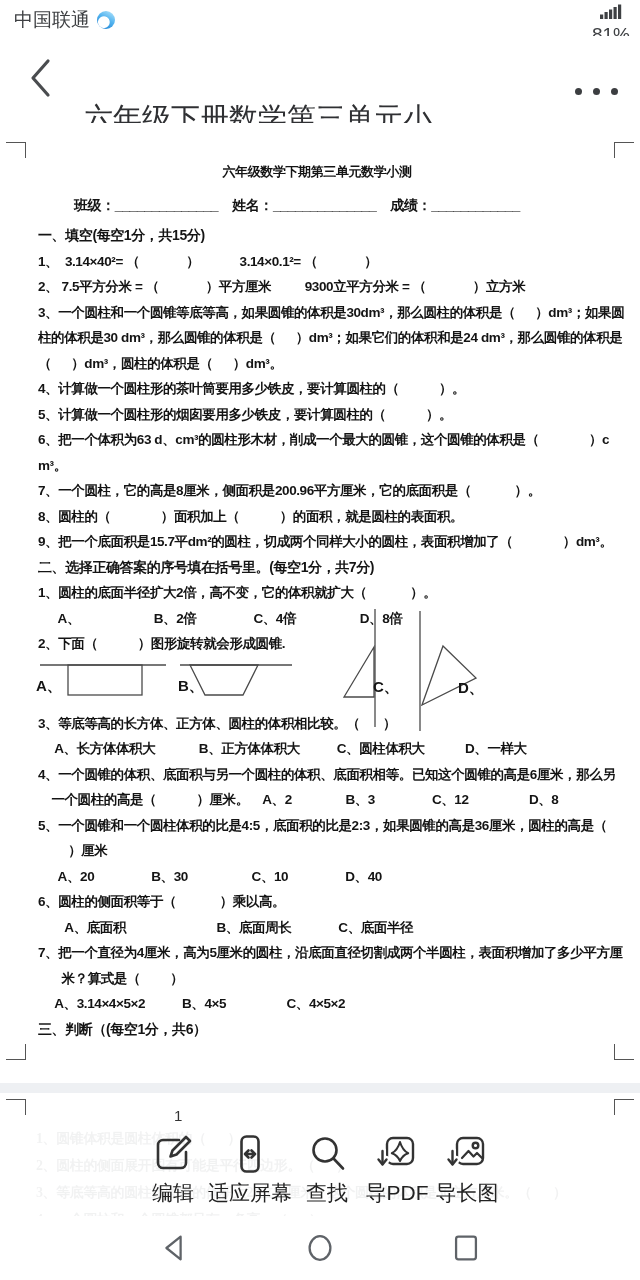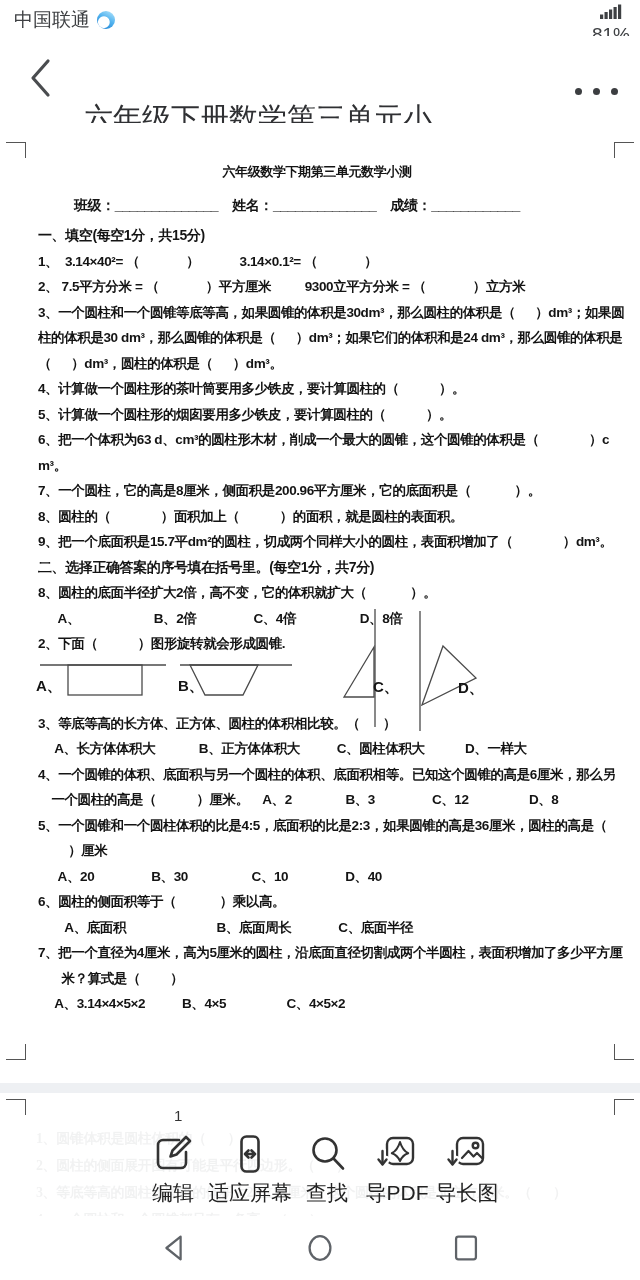--- a/index.html
+++ b/index.html
@@ -146,36 +146,37 @@
         <div class="doc-line st-q">柱的体积是30 dm³，那么圆锥的体积是（      ）dm³；如果它们的体积和是24 dm³，那么圆锥的体积是</div>
         <div class="doc-line st-q">（      ）dm³，圆柱的体积是（      ）dm³。</div>
         <div class="doc-line st-q">4、计算做一个圆柱形的茶叶筒要用多少铁皮，要计算圆柱的（            ）。</div>
         <div class="doc-line st-q">5、计算做一个圆柱形的烟囱要用多少铁皮，要计算圆柱的（            ）。</div>
         <div class="doc-line st-q">6、把一个体积为63 d、cm³的圆柱形木材，削成一个最大的圆锥，这个圆锥的体积是（               ）c</div>
         <div class="doc-line st-q">m³。</div>
         <div class="doc-line st-q">7、一个圆柱，它的高是8厘米，侧面积是200.96平方厘米，它的底面积是（             ）。</div>
         <div class="doc-line st-q">8、圆柱的（               ）面积加上（            ）的面积，就是圆柱的表面积。</div>
         <div class="doc-line st-q">9、把一个底面积是15.7平dm²的圆柱，切成两个同样大小的圆柱，表面积增加了（               ）dm³。</div>
         <div class="doc-line st-sec">二、选择正确答案的序号填在括号里。(每空1分，共7分)</div>
-        <div class="doc-line st-q">8、圆柱的底面半径扩大2倍，高不变，它的体积就扩大（             ）。</div>
+        <div class="doc-line st-q">1、圆柱的底面半径扩大2倍，高不变，它的体积就扩大（             ）。</div>
         <div class="doc-line st-opt">      A、                      B、2倍                 C、4倍                   D、8倍</div>
         <div class="doc-line st-q">2、下面（            ）图形旋转就会形成圆锥.</div>
         <div class="doc-line st-diagram"></div>
         <div class="doc-line st-q">3、等底等高的长方体、正方体、圆柱的体积相比较。（       ）</div>
         <div class="doc-line st-opt">     A、长方体体积大             B、正方体体积大           C、圆柱体积大            D、一样大</div>
         <div class="doc-line st-q">4、一个圆锥的体积、底面积与另一个圆柱的体积、底面积相等。已知这个圆锥的高是6厘米，那么另</div>
         <div class="doc-line st-q">    一个圆柱的高是（            ）厘米。    A、2                B、3                 C、12                  D、8</div>
         <div class="doc-line st-q">5、一个圆锥和一个圆柱体积的比是4:5，底面积的比是2:3，如果圆锥的高是36厘米，圆柱的高是（</div>
         <div class="doc-line st-q">         ）厘米</div>
         <div class="doc-line st-opt">      A、20                 B、30                   C、10                 D、40</div>
         <div class="doc-line st-q">6、圆柱的侧面积等于（             ）乘以高。</div>
         <div class="doc-line st-opt">        A、底面积                           B、底面周长              C、底面半径</div>
         <div class="doc-line st-q">7、把一个直径为4厘米，高为5厘米的圆柱，沿底面直径切割成两个半圆柱，表面积增加了多少平方厘</div>
         <div class="doc-line st-q">       米？算式是（         ）</div>
         <div class="doc-line st-opt">     A、3.14×4×5×2           B、4×5                  C、4×5×2</div>
+        <div class="doc-line st-sec">三、判断（(每空1分，共6）</div>
       </div>
   </div>
 
   <svg class="diagram-svg" width="500" height="128" viewBox="0 0 500 128">
     <g stroke="#4a4a4a" stroke-width="1.3" fill="none">
       <line x1="10" y1="62" x2="136" y2="62"></line>
       <rect x="38" y="62" width="74" height="30"></rect>
       <line x1="150" y1="62" x2="262" y2="62"></line>
       <path d="M160 62 L228 62 L213 92 L175 92 Z"></path>
       <line x1="345" y1="6" x2="345" y2="124"></line>

